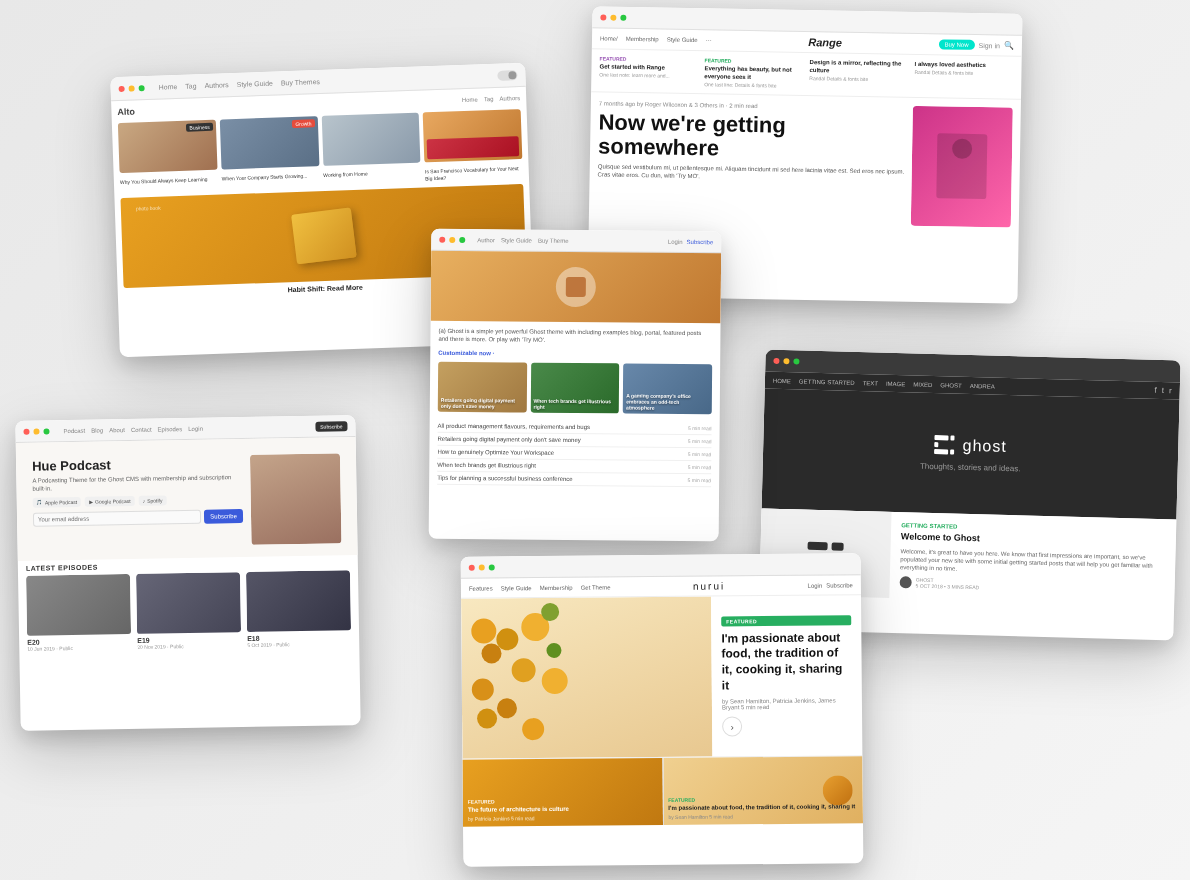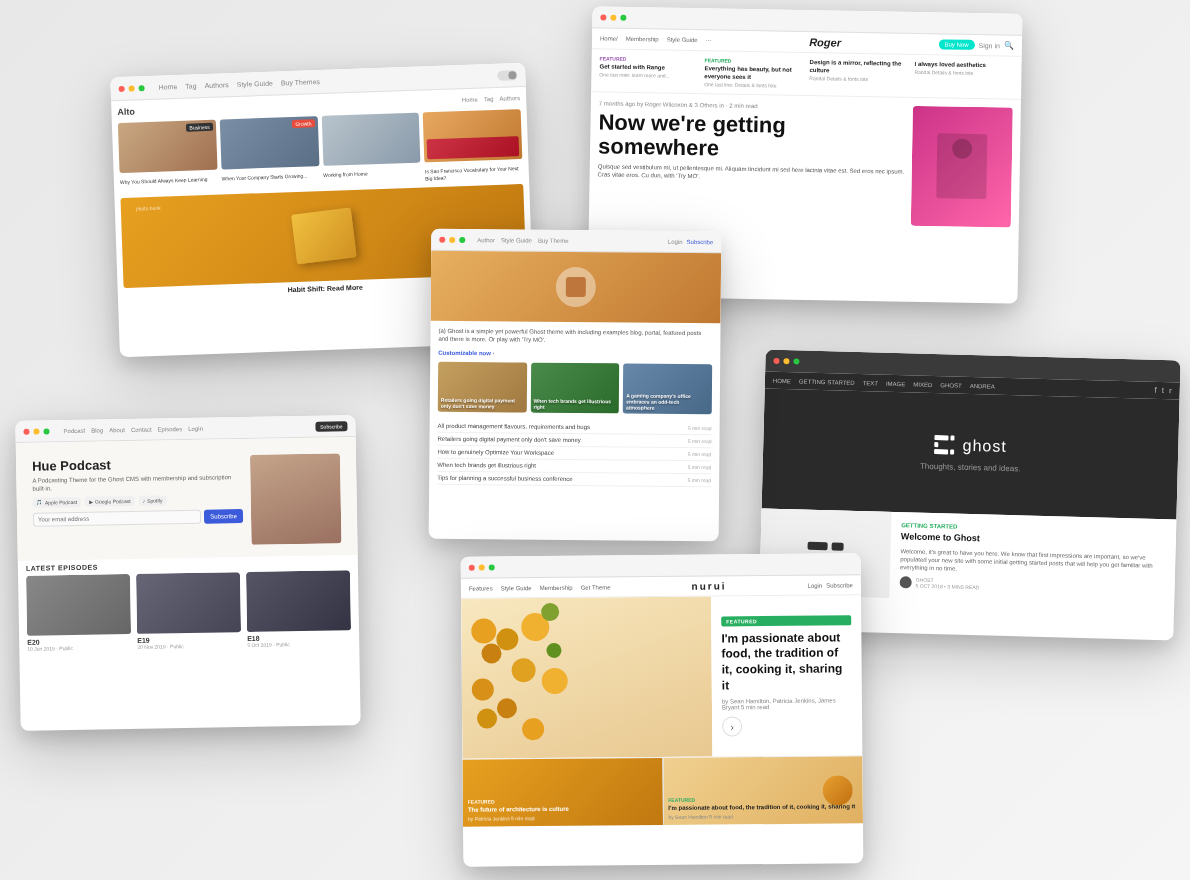--- a/index.html
+++ b/index.html
@@ -605,21 +605,21 @@
       display: flex;
       align-items: center;
       justify-content: space-between;
       padding: 4px 8px;
       border-bottom: 1px solid #eee;
       font-size: 6px;
       color: #555;
     }
     .card-nuru .nav-bar .logo {
       font-size: 10px;
-      font-weight: 700;
+      font-weight: 400;
       color: #222;
       letter-spacing: 2px;
     }
     .card-nuru .hero-area {
       display: flex;
       height: 160px;
     }
     .card-nuru .hero-img {
       flex: 1;
       background: linear-gradient(135deg, #f0e8d0, #ddd0b0);
@@ -782,21 +782,21 @@
       <div class="dot dot-y"></div>
       <div class="dot dot-g"></div>
     </div>
     <div class="nav-bar">
       <div style="display:flex;gap:8px;align-items:center">
         <span>Home/</span>
         <span>Membership</span>
         <span>Style Guide</span>
         <span>···</span>
       </div>
-      <div class="logo">Roger</div>
+      <div class="logo">Range</div>
       <div style="display:flex;gap:4px;align-items:center">
         <div class="subscribe-btn">Buy Now</div>
         <span style="font-size:7px;color:#888">Sign in</span>
         <span style="font-size:8px;color:#888">🔍</span>
       </div>
     </div>
     <div class="featured-section">
       <div class="feat-item">
         <div class="label label-purple">FEATURED</div>
         <div class="title">Get started with Range</div>

